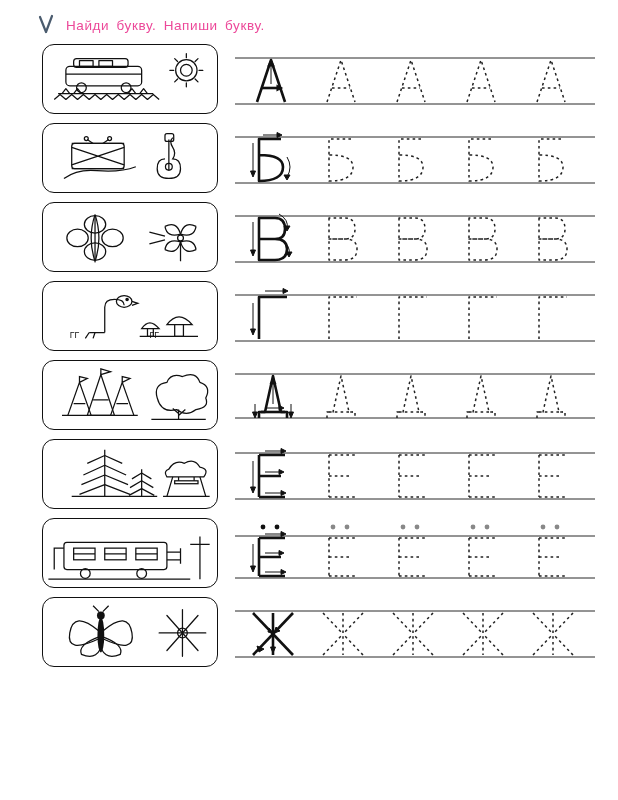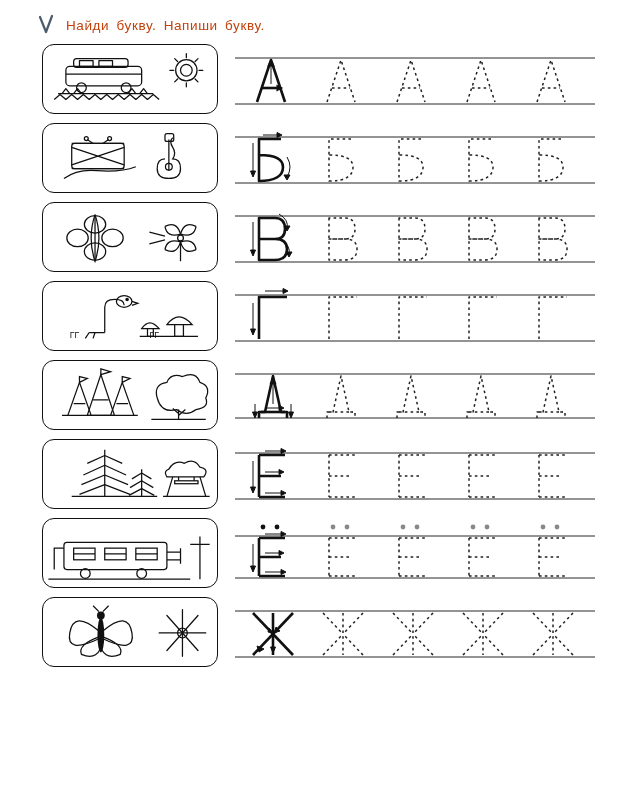--- a/index.html
+++ b/index.html
@@ -30,21 +30,21 @@
   }
   .header-mark {
     width: 20px;
     height: 22px;
     flex: 0 0 auto;
   }
   .header-title {
     font-size: 13.5px;
     letter-spacing: 0.6px;
     word-spacing: 3px;
-    color: #c2410c;
+    color: #ec4899;
     white-space: nowrap;
   }
 
   
   .rows {
     padding: 2px 18px 0 42px;
   }
   .row {
     display: flex;
     align-items: stretch;

